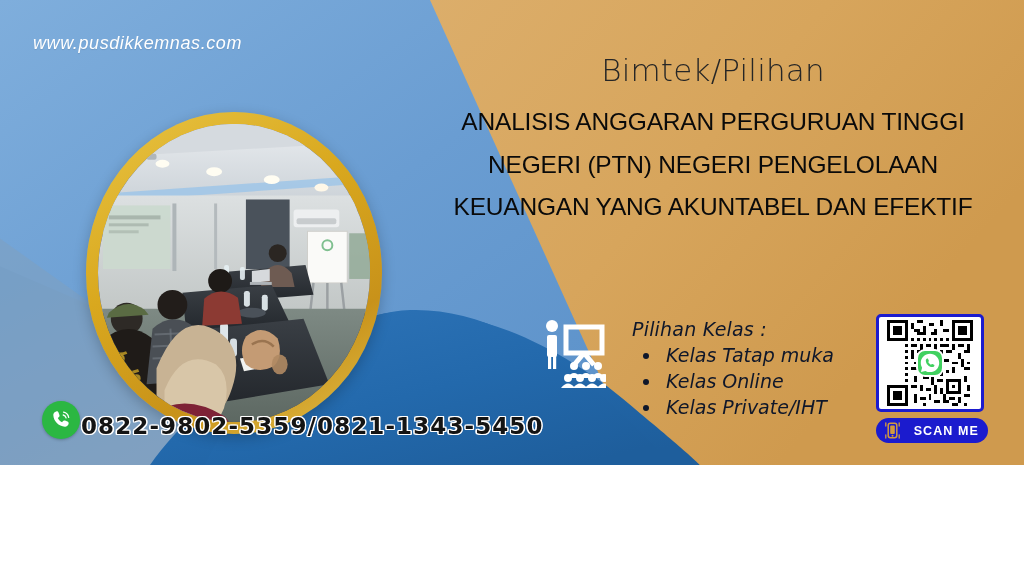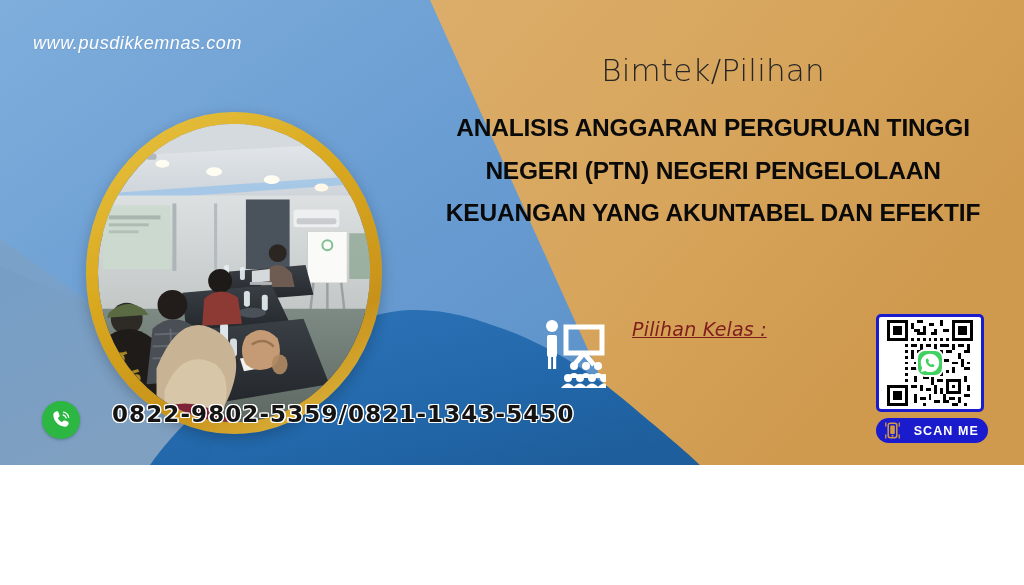--- a/index.html
+++ b/index.html
@@ -74,46 +74,45 @@
   }
   #subtitle {
     font-size: 31px;
     font-weight: 300;
     color: #262626;
     letter-spacing: 0.2px;
     line-height: 1.2;
     font-family: "DejaVu Sans", sans-serif;
   }
   #main-title {
-    margin-top: 18px;
+    margin-top: 12px;
     font-size: 24.5px;
-    font-weight: bold;
+    font-weight: normal;
     color: #0a0a0a;
     line-height: 1.73;
     letter-spacing: -0.2px;
     font-family: "Liberation Sans", sans-serif;
   }
   #main-title .tline { display: block; white-space: nowrap; }
 
   
   #classes-block {
     position: absolute;
     left: 540px;
     top: 318px;
     display: flex;
     align-items: flex-start;
     gap: 26px;
     z-index: 6;
   }
   #classes-icon { flex: 0 0 auto; width: 66px; height: 70px; }
   #classes-text {
     font-style: italic;
-    color: #7f1d1d;
+    color: #0f172a;
     font-family: "DejaVu Sans", sans-serif;
-    text-decoration: underline;
   }
   #classes-title {
     font-size: 19px;
     font-weight: 400;
     letter-spacing: 0.2px;
     margin-bottom: 2px;
   }
   #classes-list {
     margin: 0;
     padding-left: 30px;
@@ -122,22 +121,22 @@
     line-height: 1.38;
   }
   #classes-list li { padding-left: 4px; }
 
   
   #contact-block {
     position: absolute;
     left: 42px;
     bottom: 26px;
     display: flex;
-    align-items: flex-start;
-    gap: 32px;
+    align-items: flex-end;
+    gap: 1px;
     z-index: 6;
   }
   #phone-badge {
     width: 38px;
     height: 38px;
     border-radius: 50%;
     background: #2BB742;
     display: flex;
     align-items: center;
     justify-content: center;
@@ -401,20 +400,25 @@
         <circle cx="40" cy="60" r="4"></circle>
           <path d="M33,70 q7,-9 14,0 Z"></path>
         <circle cx="52" cy="60" r="4"></circle>
           <path d="M45,70 q7,-9 14,0 Z"></path>
         <circle cx="64" cy="60" r="4"></circle>
           <path d="M57,70 q7,-9 14,0 Z"></path>
       </g>
     </svg>
     <div id="classes-text">
       <div id="classes-title">Pilihan Kelas :</div>
+      <ul id="classes-list">
+        <li>Kelas Tatap muka</li>
+        <li>Kelas Online</li>
+        <li>Kelas Private/IHT</li>
+      </ul>
     </div>
   </div>
 
   <div id="contact-block">
     <div id="phone-badge">
       <svg viewBox="0 0 24 24" width="24" height="24">
         <path d="M7.2,3.4 C8.3,3.1 9.1,3.6 9.5,4.6 L10.4,6.9 C10.8,7.9 10.5,8.6 9.7,9.2
                  L8.8,9.9 C9.6,11.8 11.2,13.4 13.1,14.2 L13.8,13.3
                  C14.4,12.5 15.1,12.2 16.1,12.6 L18.4,13.5
                  C19.4,13.9 19.9,14.7 19.6,15.8 C19.2,17.5 17.7,18.8 15.9,18.7

